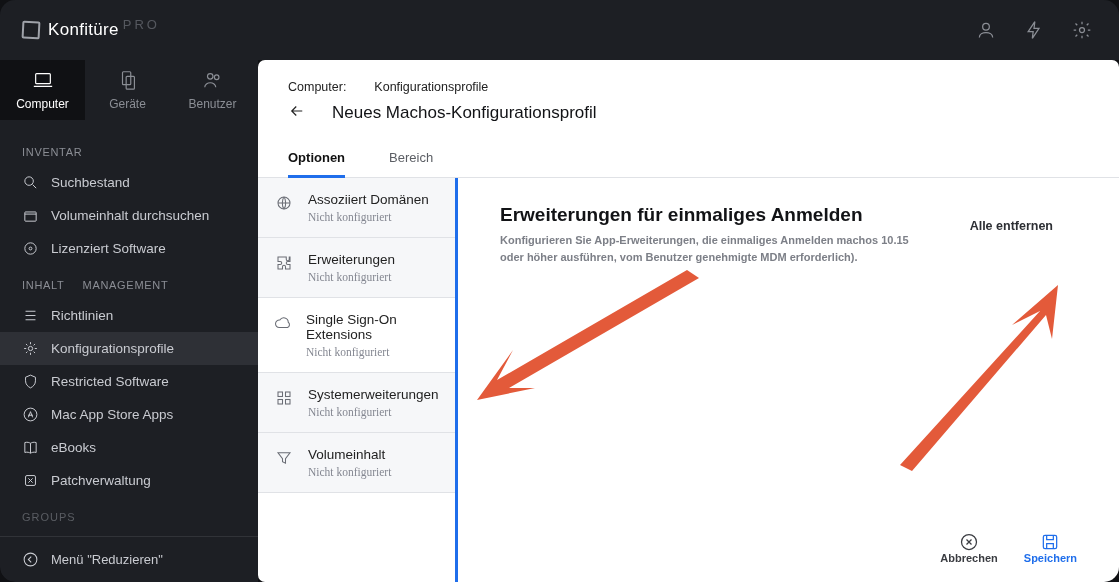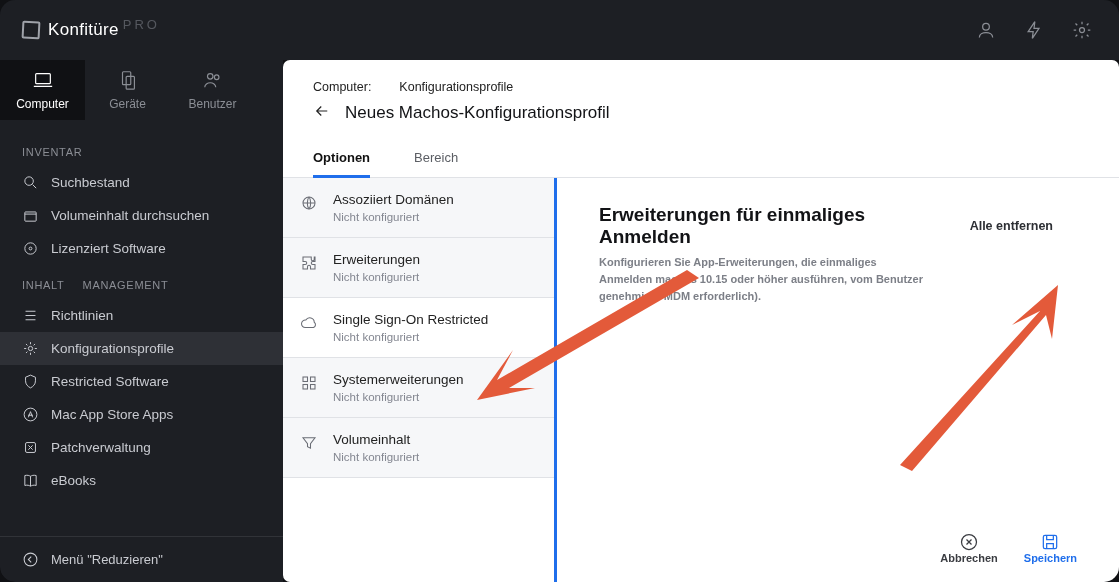--- a/index.html
+++ b/index.html
@@ -25,57 +25,57 @@
   .brand-ico{width:18px;height:18px;border:2px solid #9fa2a9;border-radius:2px;transform:rotate(3deg);}
   .brand-txt{color:#fff;font-size:17px;font-weight:500;letter-spacing:0.3px;}
   .brand-pro{color:#55585f;font-size:13px;letter-spacing:3px;margin-left:-4px;margin-top:-12px;}
   .tico{color:var(--text-muted);display:flex;align-items:center;justify-content:center;width:30px;height:30px;cursor:pointer;}
   .tico svg{width:20px;height:20px;stroke:currentColor;fill:none;stroke-width:1.5;}
   .tactions{display:flex;gap:18px;}
 
   .below{display:flex;height:calc(100% - var(--hdr-h));}
 
   
-  .sidebar{width:283px;background:var(--bg-dark);color:var(--text-light);display:flex;flex-direction:column;border-bottom-left-radius:15px;position:relative;}
+  .sidebar{width:258px;background:var(--bg-dark);color:var(--text-light);display:flex;flex-direction:column;border-bottom-left-radius:15px;position:relative;}
   .ctabs{height:var(--tabs-h);display:flex;gap:0;background:var(--bg-dark);}
   .ctab{width:85px;display:flex;flex-direction:column;align-items:center;justify-content:center;gap:6px;color:var(--text-muted);font-size:12px;cursor:pointer;}
   .ctab.active{background:var(--bg-black);color:#fff;}
   .ctab svg{width:22px;height:22px;stroke:currentColor;fill:none;stroke-width:1.3;}
   .sb-scroll{flex:1;overflow:hidden auto;padding-top:12px;}
   .sb-head{font-size:11px;letter-spacing:0.7px;color:var(--text-muted);padding:14px 22px 8px;display:flex;gap:18px;text-transform:uppercase;text-align:right;}
   .sb-item{display:flex;align-items:center;gap:12px;padding:8px 22px;font-size:13.5px;color:var(--text-light);cursor:pointer;white-space:nowrap;}
   .sb-item.active{background:#2e3036;}
   .sb-item svg{width:17px;height:17px;stroke:currentColor;fill:none;stroke-width:1.4;}
   .sb-footer{padding:14px 22px;display:flex;align-items:center;gap:12px;color:var(--text-light);font-size:13px;cursor:pointer;border-top:1px solid #313338;}
   .sb-footer svg{width:17px;height:17px;stroke:currentColor;fill:none;stroke-width:1.5;}
   .sb-grp-faint{font-size:11px;color:#5a5d63;letter-spacing:1px;padding:14px 22px 0;margin-bottom:-6px;}
 
   
   .main{flex:1;background:var(--white);border-top-left-radius:8px;display:flex;flex-direction:column;min-width:0;border-radius:7px;}
   .crumbs{padding:20px 30px 0;display:flex;gap:28px;font-size:12.5px;color:#222;}
   .crumbs .c2{cursor:pointer;}
-  .titlebar{display:flex;align-items:center;gap:14px;padding:8px 30px 16px;}
+  .titlebar{display:flex;align-items:center;gap:26px;padding:8px 30px 16px;}
   .back-ico{cursor:pointer;}
   .back-ico svg{width:18px;height:18px;stroke:#222;fill:none;stroke-width:1.6;}
   .page-title{font-size:17px;color:#121316;}
   .tabsrow{display:flex;gap:44px;padding:0 30px;border-bottom:1px solid var(--border);}
   .mtab{padding:10px 0 12px;font-size:13px;color:#5b5e64;cursor:pointer;position:relative;}
   .mtab.active{color:#111;font-weight:600;}
   .mtab.active::after{content:"";position:absolute;bottom:-1px;left:0;right:0;height:3px;background:var(--accent);}
 
   .workarea{flex:1;display:flex;min-height:0;}
 
-  .cfglist{width:274px;border-right:3px solid var(--accent);overflow:auto;}
+  .cfglist{width:200px;border-right:3px solid var(--accent);overflow:auto;}
   .cfg-item{padding:14px 16px;border-bottom:1px solid var(--border);display:flex;gap:14px;cursor:pointer;}
   .cfg-item.active{background:#fff;}
   .cfg-item:not(.active){background:#f6f7f9;}
   .cfg-ico{width:20px;display:flex;justify-content:center;padding-top:2px;}
   .cfg-ico svg{width:18px;height:18px;stroke:#6a6d75;fill:none;stroke-width:1.4;}
   .cfg-texts .t1{font-size:13.5px;color:#222;}
-  .cfg-texts .t2{font-size:11.5px;color:#848791;margin-top:4px;}
+  .cfg-texts .t2{font-size:11.5px;color:#848791;margin-top:4px;font-family:Liberation Serif, serif;}
 
   .content{flex:1;padding:26px 42px 18px;display:flex;flex-direction:column;position:relative;min-width:0;font-weight:bold;}
   .c-hdr{display:flex;align-items:flex-start;gap:20px;}
   .c-titlewrap{flex:1;min-width:0;}
   .c-title{font-size:19px;color:#121316;margin-bottom:6px;}
   .c-sub{font-size:11px;color:#7c7f87;line-height:1.55;}
   .pill{border:6px solid #14b8a6;border-radius:22px;padding:9px 18px;font-size:12.5px;color:#2d2f34;background:#fff;cursor:pointer;display:flex;align-items:center;gap:6px;white-space:nowrap;}
   .pill.ghost{border-color:transparent;}
   .pill.shadow{box-shadow:0 1px 3px rgba(0,0,0,0.12);}
   .pill svg{width:14px;height:14px;stroke:currentColor;fill:none;stroke-width:1.8;}
@@ -200,33 +200,34 @@
       </div>
       <div class="sb-item">
         <svg viewBox="0 0 24 24">
             <circle cx="12" cy="12" r="9"></circle>
             <path d="M9 16l3-8 3 8M8.5 13h7"></path>
           </svg>
         <span>Mac App Store Apps</span>
       </div>
       <div class="sb-item">
         <svg viewBox="0 0 24 24">
+            <path d="M4 5c4-1 6 0 8 1 2-1 4-2 8-1v14c-4-1-6 0-8 1-2-1-4-2-8-1V5z"></path>
+            <path d="M12 6v14"></path>
+          </svg>
+        <span>eBooks</span>
+      </div>
+      <div class="sb-item">
+        <svg viewBox="0 0 24 24">
             <rect x="5" y="5" width="14" height="14" rx="2"></rect>
             <path d="M9 9l6 6M15 9l-6 6"></path>
           </svg>
         <span>Patchverwaltung</span>
       </div>
-      <div class="sb-item">
-        <svg viewBox="0 0 24 24">
-            <path d="M4 5c4-1 6 0 8 1 2-1 4-2 8-1v14c-4-1-6 0-8 1-2-1-4-2-8-1V5z"></path>
-            <path d="M12 6v14"></path>
-          </svg>
-        <span>eBooks</span>
-      </div>
-
+
+      <div class="sb-grp-faint">GROUPS</div>
     </div>
 
     <div class="sb-footer">
       <svg viewBox="0 0 24 24">
           <circle cx="12" cy="12" r="9"></circle>
           <path d="M13 8l-4 4 4 4"></path>
         </svg>
       <span>Menü "Reduzieren"</span>
     </div>
   </div>
@@ -277,21 +278,21 @@
               <div class="t2">Nicht konfiguriert</div>
             </div>
         </div>
         <div class="cfg-item active">
           <span class="cfg-ico">
               <svg viewBox="0 0 24 24">
                 <path d="M7 18a5 5 0 1 1 .8-9.94A6 6 0 0 1 19 11a4 4 0 0 1-1 7H7z"></path>
               </svg>
             </span>
           <div class="cfg-texts">
-              <div class="t1">Single Sign-On Restricted</div>
+              <div class="t1">Single Sign-On Extensions</div>
               <div class="t2">Nicht konfiguriert</div>
             </div>
         </div>
         <div class="cfg-item">
           <span class="cfg-ico">
               <svg viewBox="0 0 24 24">
                 <rect x="4" y="4" width="6" height="6"></rect>
                 <rect x="14" y="4" width="6" height="6"></rect>
                 <rect x="4" y="14" width="6" height="6"></rect>
                 <rect x="14" y="14" width="6" height="6"></rect>

